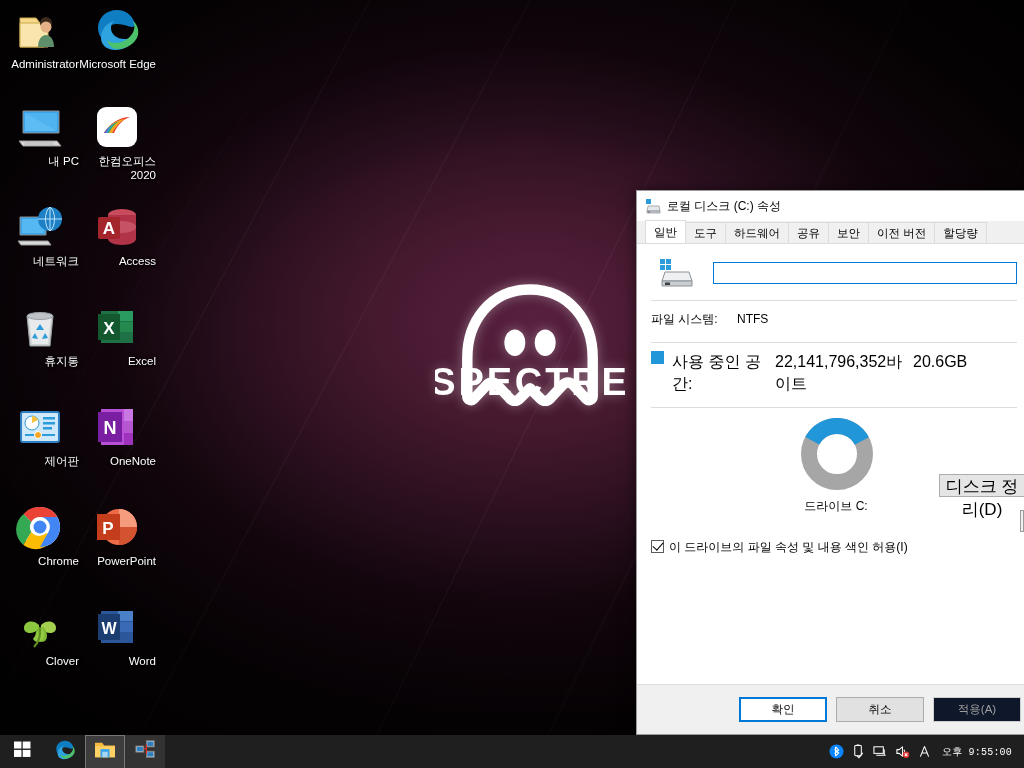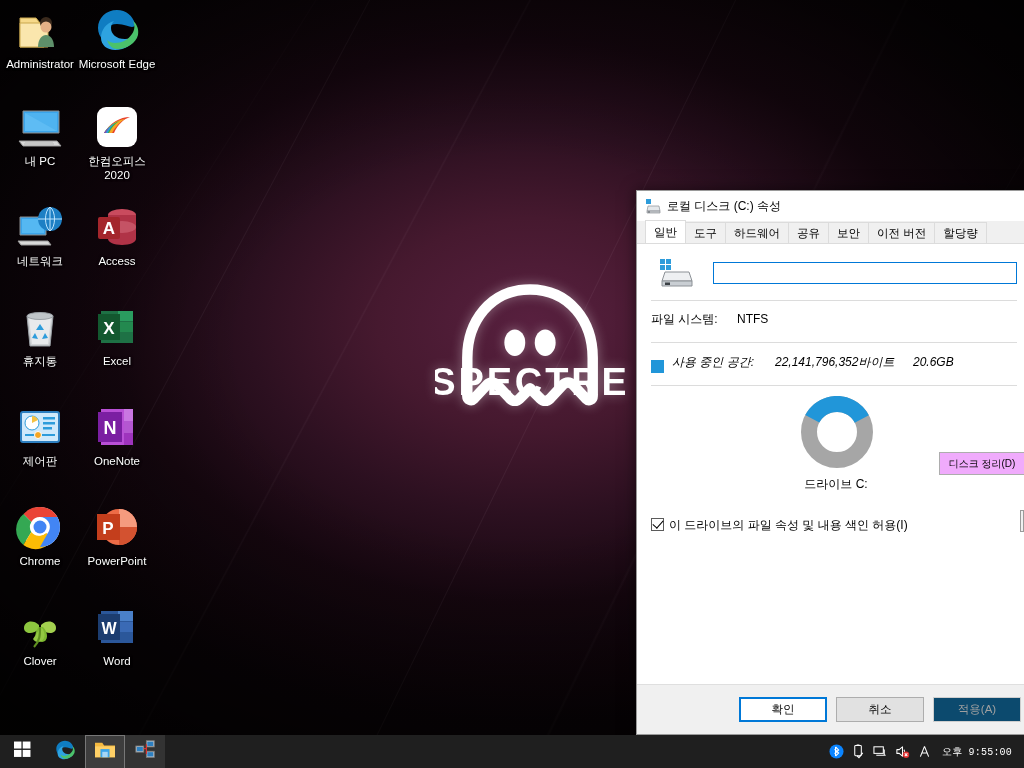--- a/index.html
+++ b/index.html
@@ -24,21 +24,21 @@
   .s5{ left:860px; top:-160px; width:2px; height:1200px; transform:rotate(30deg); opacity:.5;}
   .s6{ left:40px;  top:-160px; width:2px; height:1200px; transform:rotate(32deg); opacity:.35;}
   #vignette{ position:absolute; inset:0;
      background:radial-gradient(ellipse 70% 65% at 50% 45%, transparent 38%, rgba(0,0,0,.55) 82%, rgba(0,0,0,.85) 100%); }
 
   
   #logo{ position:absolute; left:435px; top:283px; width:190px; height:165px; }
   #logo svg{ width:100%; height:100%; filter:drop-shadow(0 0 6px rgba(255,255,255,.35)); }
 
   
-  .dicon{ position:absolute; width:78px; text-align:center; cursor:default; }
+  .dicon{ position:absolute; width:78px; text-align:right; cursor:default; }
   .dicon .glyph{ width:48px; height:48px; margin:0 auto 4px; position:relative; }
   .dicon .lbl{
     color:#fff; font-size:11.5px; line-height:13.5px;
     text-shadow:0 0 3px rgba(0,0,0,.95),1px 1px 2px rgba(0,0,0,.95);
     word-break:keep-all;
   }
 
   
   #taskbar{ position:absolute; left:0; bottom:0; width:1024px; height:33px;
     background:#1f1f1f; display:flex; align-items:center; z-index:60; }
@@ -73,50 +73,50 @@
   .drvicon{ width:34px; height:30px; margin-left:8px; margin-right:20px; position:relative; }
   #vollabel{ flex:1; height:22px; border:1px solid #0078d7; background:#fff;
     font-size:12px; padding:0 4px; outline:none; font-family:inherit; }
 
   hr.sep{ border:none; border-top:1px solid #dcdcdc; margin:12px 0 8px; }
 
   .inforow{ display:flex; font-size:12px; line-height:21px; }
   .inforow .k{ width:86px; }
   .inforow .v{ }
 
-  .swrow{ display:flex; align-items:flex-end; font-size:12px; line-height:22px;font-style:italic; }
+  .swrow{ display:flex; align-items:flex-start; font-size:16px; line-height:22px; }
   .sw{ width:13px; height:13px; margin-right:8px; flex:0 0 13px; }
   .swrow .k{ width:103px; }
   .swrow .bytes{ width:138px; }
   .swrow .gb{ text-align:left; }
 
   .caprow{ display:flex; font-size:12px; line-height:22px; padding-left:21px; }
   .caprow .k{ width:103px; }
   .caprow .bytes{ width:138px; }
 
   #chartarea{ position:relative; height:115px; margin-top:6px; }
   #donut{ position:absolute; left:150px; top:2px; width:72px; height:72px; }
   #drvname{ position:absolute; left:80px; top:82px; width:210px; text-align:center; font-size:12px; }
   #cleanbtn{ position:absolute; right:-8px; top:58px; width:86px; height:23px;
-    background:#f0abfc; border:1px solid #adadad; font-size:10px; color:#000;
+    background:#e5e5e5; border:1px solid #adadad; font-size:17px; color:#000;
     font-family:inherit; cursor:default; }
 
   .cbrow{ display:flex; align-items:flex-start; font-size:12px; line-height:16px; margin-bottom:9px; }
   .cb{ width:13px; height:13px; border:1px solid #5b5b5b; background:#fff;
        margin-right:5px; flex:0 0 13px; position:relative; margin-top:1px; }
   .cb.on::after{ content:""; position:absolute; left:3px; top:-1px; width:5px; height:9px;
        border:solid #000; border-width:0 1.6px 1.6px 0; transform:rotate(42deg); }
 
   #btnbar{ position:absolute; left:0; bottom:0; width:100%; height:50px;
     background:#f0f0f0; border-top:1px solid #dfdfdf; display:flex;
     align-items:center; justify-content:flex-end; padding-right:10px; gap:9px; }
   .dbtn{ width:88px; height:25px; font-size:11.5px; background:#e1e1e1;
     border:1px solid #adadad; color:#000; font-family:inherit; cursor:default;text-align:center; }
   .dbtn.def{ border:2px solid #0078d7; background:#fff; }
-  .dbtn.dis{ color:#a0a0a0; background:#0c4a6e; border-color:#cecece; }
+  .dbtn.dis{ color:#a0a0a0; background:#0f172a; border-color:#cecece; }
 
   #edgeart{ position:absolute; left:1020px; top:510px; width:4px; height:22px;
      background:#f0f0f0; border:1px solid #9a9a9a; z-index:45; }
 </style>
 </head>
 <body>
 
 <div id="wallpaper">
   <div class="streak s1"></div>
     <div class="streak s2"></div>

